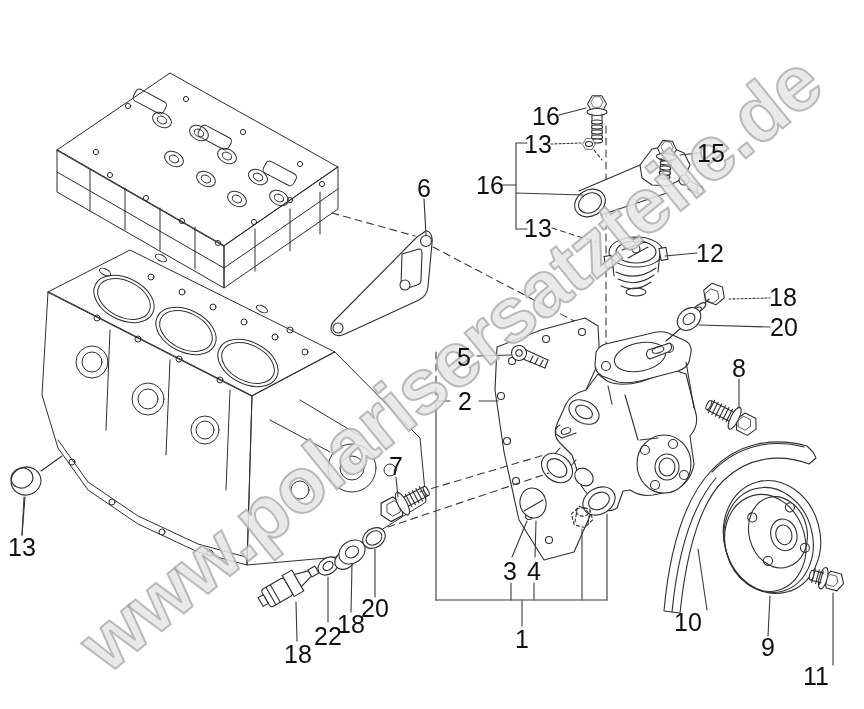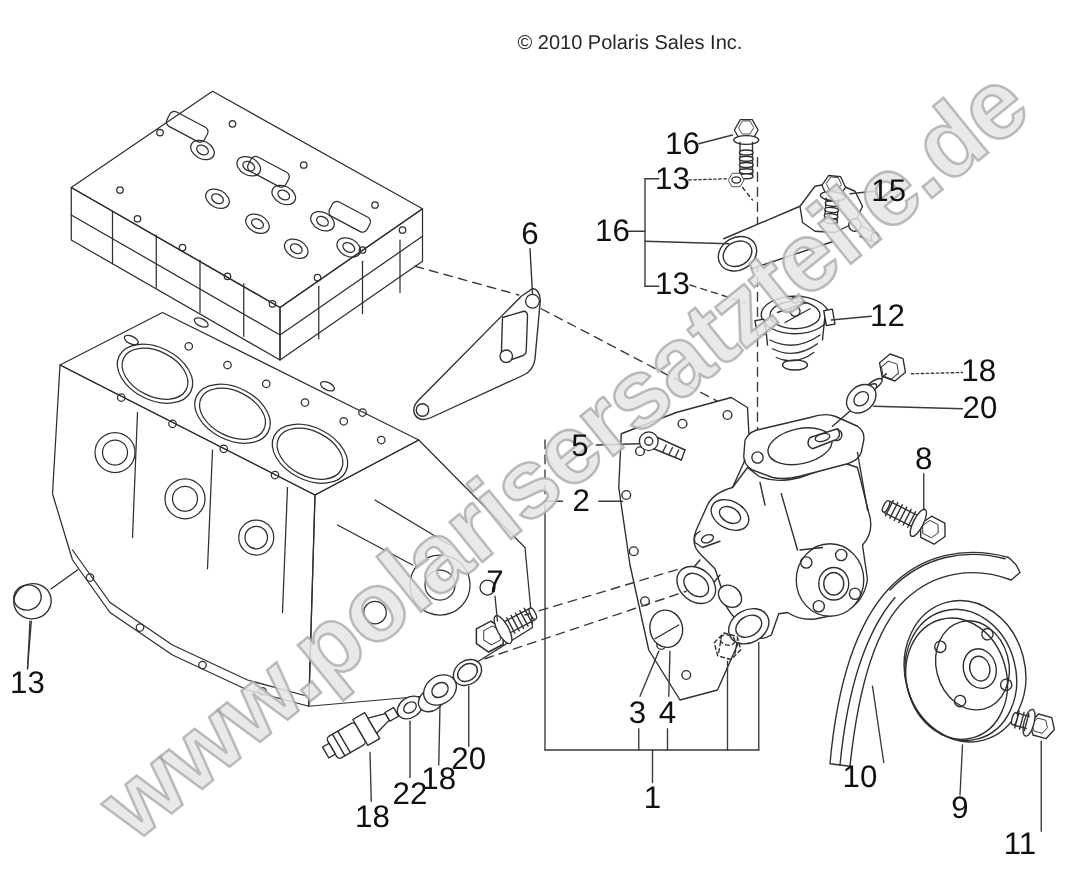--- a/index.html
+++ b/index.html
@@ -408,21 +408,20 @@
     <line x1="527" y1="521" x2="512" y2="557"></line>
     <line x1="536" y1="521" x2="535" y2="557"></line>
     <line x1="511" y1="583" x2="511" y2="600"></line>
     <line x1="534" y1="583" x2="534" y2="600"></line>
     <line x1="582" y1="529" x2="582" y2="600"></line>
     <line x1="607" y1="514" x2="607" y2="600"></line>
   </g>
 </svg>
 
 <div id="watermark">www.polarisersatzteile.de</div>
-<div id="copyright">© 2010 Polaris Sales Inc.</div>
 
 <div class="callout" style="left:522px;top:639px">1</div>
 <div class="callout" style="left:465px;top:401px">2</div>
 <div class="callout" style="left:510px;top:571px">3</div>
 <div class="callout" style="left:534px;top:571px">4</div>
 <div class="callout" style="left:464px;top:357px">5</div>
 <div class="callout" style="left:424px;top:188px">6</div>
 <div class="callout" style="left:396px;top:466px">7</div>
 <div class="callout" style="left:739px;top:368px">8</div>
 <div class="callout" style="left:768px;top:647px">9</div>

